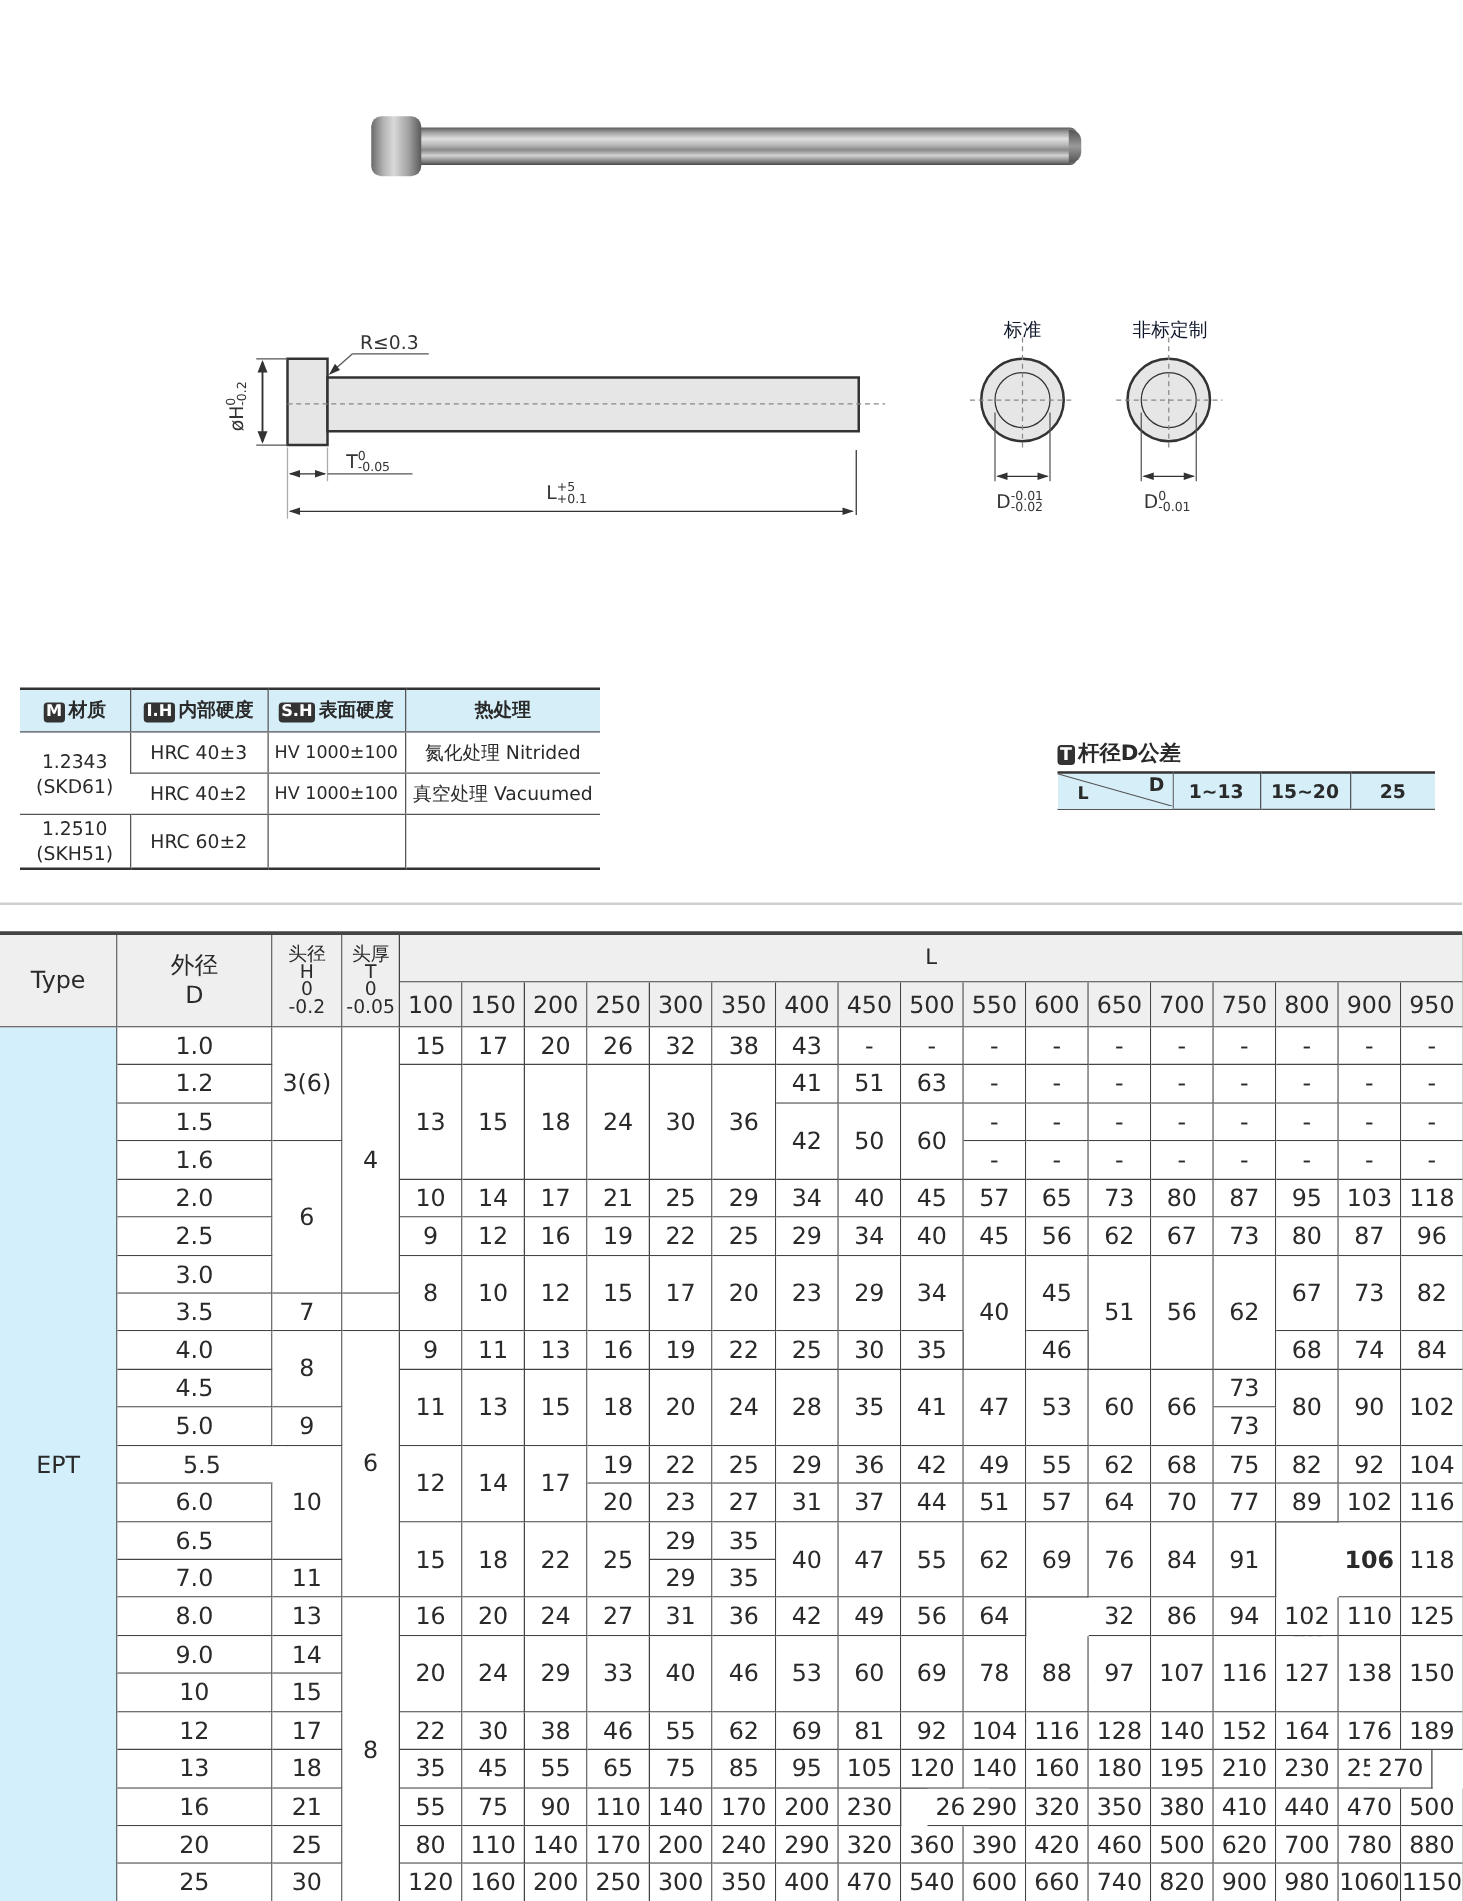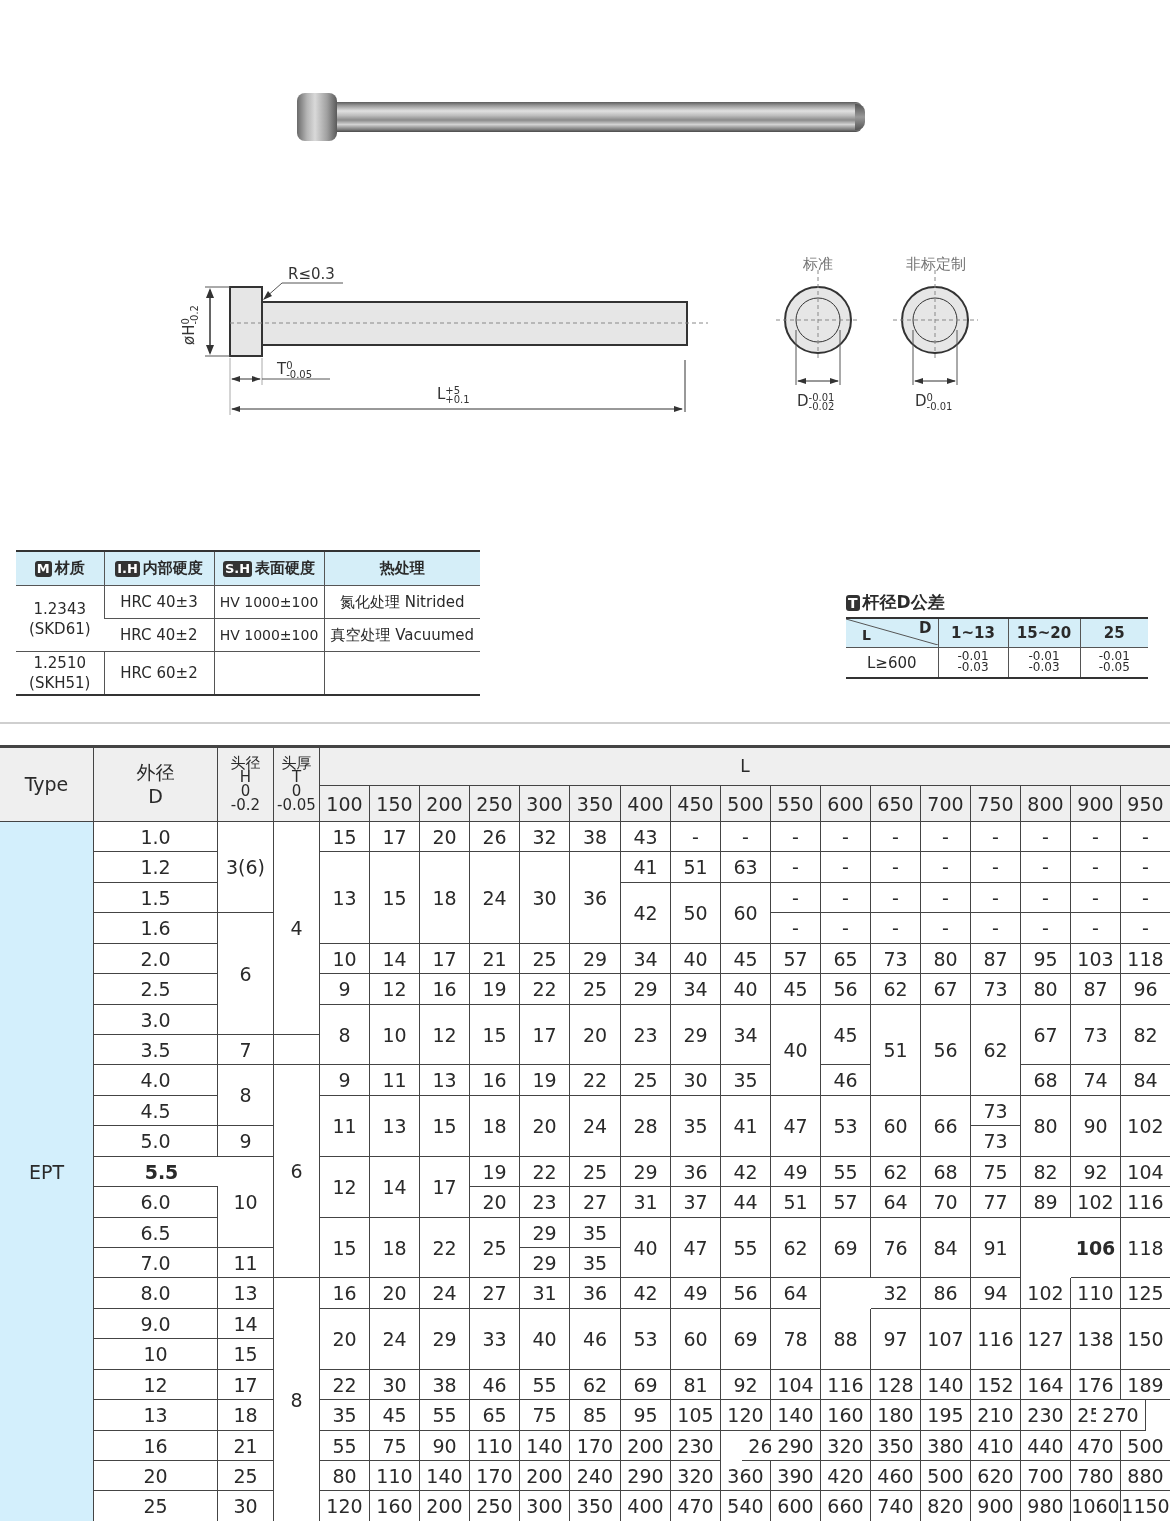--- a/index.html
+++ b/index.html
@@ -7,21 +7,21 @@
   .abs{position:absolute;}
   
   .pin-rod{position:absolute;left:330px;top:102px;width:532px;height:30px;border-radius:0 6px 6px 0;
     background:linear-gradient(#5c5c5c 0%,#9a9a9a 12%,#e0e0e0 30%,#bdbdbd 45%,#8a8a8a 60%,#d2d2d2 75%,#7a7a7a 92%,#4a4a4a 100%);}
   .pin-head{position:absolute;left:297px;top:93px;width:40px;height:48px;border-radius:8px;
     background:linear-gradient(90deg,#6a6a6a 0%,#b5b5b5 25%,#d9d9d9 45%,#a0a0a0 75%,#5a5a5a 100%);}
   .pin-tip{position:absolute;left:855px;top:104px;width:10px;height:26px;border-radius:0 8px 8px 0;background:linear-gradient(#555,#999,#555);}
   
   .dimtxt{position:absolute;font-size:15px;color:#333;white-space:nowrap;}
   .sup{font-size:10px;line-height:9px;display:inline-block;vertical-align:middle;text-align:left;}
-  .cjk-label{position:absolute;font-size:15px;color:#737373;}
+  .cjk-label{position:absolute;font-size:15px;color:#0f172a;}
   
   .mt{position:absolute;left:16px;top:550px;width:464px;border-collapse:collapse;font-size:15px;}
   .mt th{background:#d5eef8;font-weight:bold;height:33px;font-size:15px;border-top:2px solid #333;border-bottom:1px solid #555;padding:0 2px;white-space:nowrap;}
   .mt td{text-align:center;border-bottom:1px solid #555;height:32px;padding:0 2px;white-space:nowrap;}
   .mt td+td,.mt th+th{border-left:1px solid #555;}
   .mt tr:last-child td{border-bottom:2px solid #333;}
   .badge{display:inline-block;background:#333;color:#fff;border-radius:3px;font-size:13px;padding:0 2px;line-height:16px;margin-right:3px;font-weight:bold;}
   
   .tt-title{position:absolute;left:846px;top:591px;font-size:17px;font-weight:bold;}
   .tt{position:absolute;left:846px;top:617px;width:302px;border-collapse:collapse;font-size:15px;}
@@ -164,26 +164,20 @@
     <th style="position:relative;padding:0">
       <svg style="position:absolute;left:0;top:0" width="92" height="26">
             <line x1="0" y1="0" x2="92" y2="26" stroke="#555"></line>
           </svg>
       <span style="position:absolute;left:16px;top:8px;font-size:14px">L</span>
       <span style="position:absolute;right:6px;top:0;font-size:15px">D</span>
     </th>
     <th>1~13</th>
     <th>15~20</th>
     <th>25</th>
-  </tr>
-  <tr>
-    <td>L≥600</td>
-    <td><span class="frac"><span>-0.01</span><br><span>-0.03</span></span></td>
-    <td><span class="frac"><span>-0.01</span><br><span>-0.03</span></span></td>
-    <td><span class="frac"><span>-0.01</span><br><span>-0.05</span></span></td>
   </tr>
 </tbody>
   </table>
 
 <div class="hr-divider"></div>
 
 <div id="spec">
     <div class="cell hcell" style="left: 0px; top: 747px; width: 94px; height: 75px;">Type</div>
     <div class="cell hcell hsmall" style="left: 94px; top: 747px; width: 124px; height: 75px; font-size: 19px; line-height: 24px;">
       <span>外径</span>
@@ -224,21 +218,21 @@
     <div class="cell " style="left: 94px; top: 852px; width: 124px; height: 31px;">1.2</div>
     <div class="cell " style="left: 94px; top: 883px; width: 124px; height: 30px;">1.5</div>
     <div class="cell " style="left: 94px; top: 913px; width: 124px; height: 31px;">1.6</div>
     <div class="cell " style="left: 94px; top: 944px; width: 124px; height: 30px;">2.0</div>
     <div class="cell " style="left: 94px; top: 974px; width: 124px; height: 31px;">2.5</div>
     <div class="cell " style="left: 94px; top: 1005px; width: 124px; height: 30px;">3.0</div>
     <div class="cell " style="left: 94px; top: 1035px; width: 124px; height: 30px;">3.5</div>
     <div class="cell " style="left: 94px; top: 1065px; width: 124px; height: 31px;">4.0</div>
     <div class="cell " style="left: 94px; top: 1096px; width: 124px; height: 30px;">4.5</div>
     <div class="cell " style="left: 94px; top: 1126px; width: 124px; height: 31px;">5.0</div>
-    <div class="cell " style="left: 94px; top: 1157px; width: 136px; height: 30px; font-weight: bold;">5.5</div>
+    <div class="cell " style="left: 94px; top: 1157px; width: 136px; height: 30px;">5.5</div>
     <div class="cell " style="left: 94px; top: 1187px; width: 124px; height: 31px;">6.0</div>
     <div class="cell " style="left: 94px; top: 1218px; width: 124px; height: 30px;">6.5</div>
     <div class="cell " style="left: 94px; top: 1248px; width: 124px; height: 30px;">7.0</div>
     <div class="cell " style="left: 94px; top: 1278px; width: 124px; height: 31px;">8.0</div>
     <div class="cell " style="left: 94px; top: 1309px; width: 124px; height: 30px;">9.0</div>
     <div class="cell " style="left: 94px; top: 1339px; width: 124px; height: 31px;">10</div>
     <div class="cell " style="left: 94px; top: 1370px; width: 124px; height: 30px;">12</div>
     <div class="cell " style="left: 94px; top: 1400px; width: 124px; height: 31px;">13</div>
     <div class="cell " style="left: 94px; top: 1431px; width: 124px; height: 30px;">16</div>
     <div class="cell " style="left: 94px; top: 1461px; width: 124px; height: 30px;">20</div>

